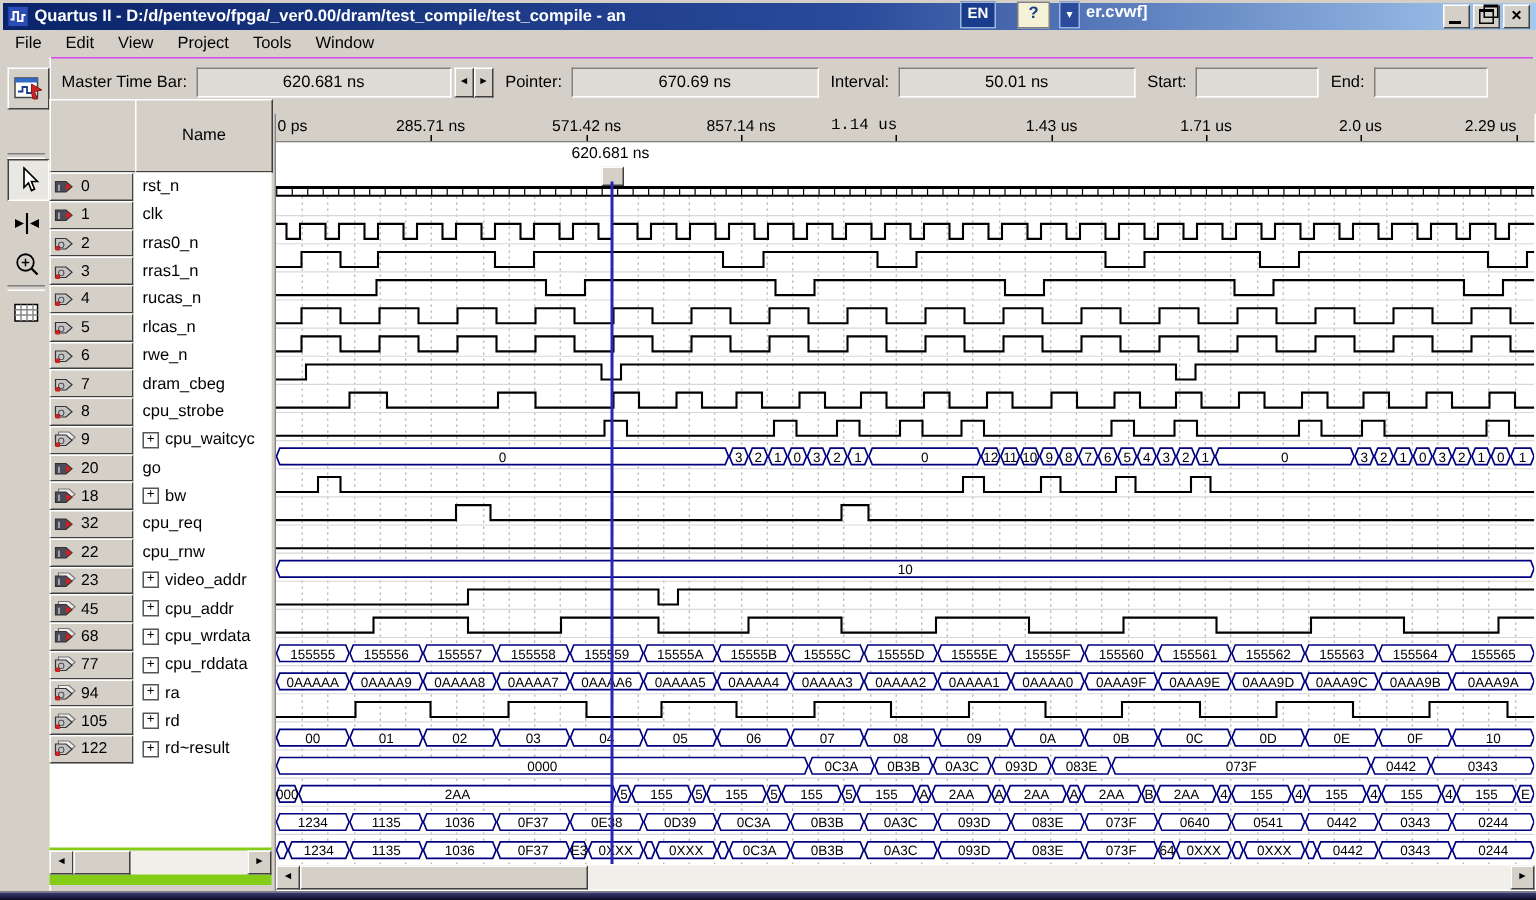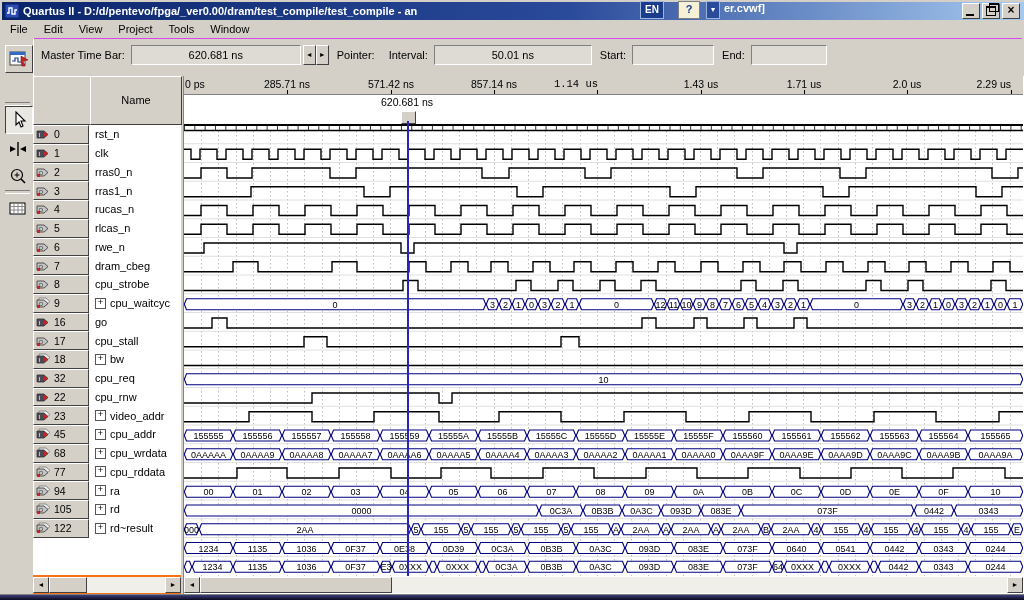--- a/index.html
+++ b/index.html
@@ -42,21 +42,21 @@
     border-right:1px solid #404040;border-bottom:1px solid #404040;font-size:7px;line-height:17px;text-align:center;}
   
   .palette{left:2px;top:38px;width:31px;height:556px;background:#d4d0c8;border-right:1px solid #fff;}
   .pal-btn{position:absolute;left:3px;width:26px;height:26px;background:#d4d0c8;
     border-top:1px solid #fff;border-left:1px solid #fff;border-right:1px solid #404040;border-bottom:1px solid #404040;
     display:flex;align-items:center;justify-content:center;}
   .pal-btn.pressed{border-top:1px solid #404040;border-left:1px solid #404040;border-right:1px solid #fff;border-bottom:1px solid #fff;
     background:#e9e7e2;}
   .pal-sep{position:absolute;left:3px;width:25px;height:2px;border-top:1px solid #808080;border-bottom:1px solid #fff;}
   
-  .name-panel{left:33px;top:76px;width:148px;height:524px;background:#f97316;}
+  .name-panel{left:33px;top:66px;width:148px;height:524px;background:#84cc16;}
   .hdr-cell{position:absolute;top:0;height:47px;background:#d4d0c8;
     border-top:1px solid #fff;border-left:1px solid #fff;border-right:1px solid #404040;border-bottom:1px solid #404040;
     text-align:center;line-height:47px;}
   .rows{position:absolute;left:0;top:49px;width:148px;height:450px;background:#fff;}
   .sig-row{display:flex;height:18.75px;}
   .pin-cell{width:56px;background:#d4d0c8;display:flex;align-items:center;gap:2px;padding-left:2px;
     border-top:1px solid #fff;border-left:1px solid #fff;border-right:1px solid #404040;border-bottom:1px solid #404040;box-sizing:border-box;}
   .pin-num{font-size:10.5px;}
   .name-cell{flex:1;display:flex;align-items:center;padding-left:6px;background:#fff;}
   .plus-box{width:9px;height:9px;border:1px solid #555;background:#fff;font-size:9px;line-height:7px;
@@ -121,20 +121,21 @@
   </div>
 
 <div class="abs toolbar">
     <span class="tb-label">Master Time Bar:</span>
     <div class="tb-field f0">620.681 ns</div>
     <div class="tb-spin">
       <div class="spin-btn">◄</div>
       <div class="spin-btn">►</div>
     </div>
     <span class="tb-label">Pointer:</span>
+    <div class="tb-field f1">670.69 ns</div>
     <span class="tb-label">Interval:</span>
     <div class="tb-field f2">50.01 ns</div>
     <span class="tb-label">Start:</span>
     <div class="tb-field f3"></div>
     <span class="tb-label">End:</span>
     <div class="tb-field f4"></div>
   </div>
 
 <div class="abs palette">
   <div class="pal-btn" style="top:7px;">
@@ -311,37 +312,24 @@
           <span class="sig-name">cpu_waitcyc</span>
         </div>
       </div>
       <div class="sig-row">
         <div class="pin-cell">
           <svg width="16" height="12">
             <polygon points="1,3 8,3 12,6.5 8,10 1,10" fill="#4a4a58" stroke="#333" stroke-width="0.8"></polygon>
             <polygon points="8,4 12,6.5 8,9" fill="#cc2222"></polygon>
             <text x="2.5" y="9" font-size="6" fill="#fff" font-family="&quot;Liberation Sans&quot;,sans-serif">I</text>
           </svg>
-          <span class="pin-num">16</span>
+          <span class="pin-num">20</span>
         </div>
         <div class="name-cell">
           <span class="sig-name">go</span>
-        </div>
-      </div>
-      <div class="sig-row">
-        <div class="pin-cell">
-          <svg width="16" height="12">
-            <polygon points="1,3 8,3 12,6.5 8,10 1,10" fill="#c4c4c4" stroke="#333" stroke-width="0.8"></polygon>
-            <rect x="1" y="8" width="3" height="3" fill="#cc2222"></rect>
-            <text x="2.5" y="9" font-size="6" fill="#333" font-family="&quot;Liberation Sans&quot;,sans-serif">O</text>
-          </svg>
-          <span class="pin-num">17</span>
-        </div>
-        <div class="name-cell">
-          <span class="sig-name">cpu_stall</span>
         </div>
       </div>
       <div class="sig-row">
         <div class="pin-cell">
           <svg width="16" height="12">
             <polygon points="3,1 10,1 14,4.5 10,8 3,8" fill="#ececec" stroke="#777" stroke-width="0.8"></polygon>
             <polygon points="1,3 8,3 12,6.5 8,10 1,10" fill="#4a4a58" stroke="#333" stroke-width="0.8"></polygon>
             <polygon points="8,4 12,6.5 8,9" fill="#cc2222"></polygon>
             <text x="2.5" y="9" font-size="6" fill="#fff" font-family="&quot;Liberation Sans&quot;,sans-serif">I</text>
           </svg>

